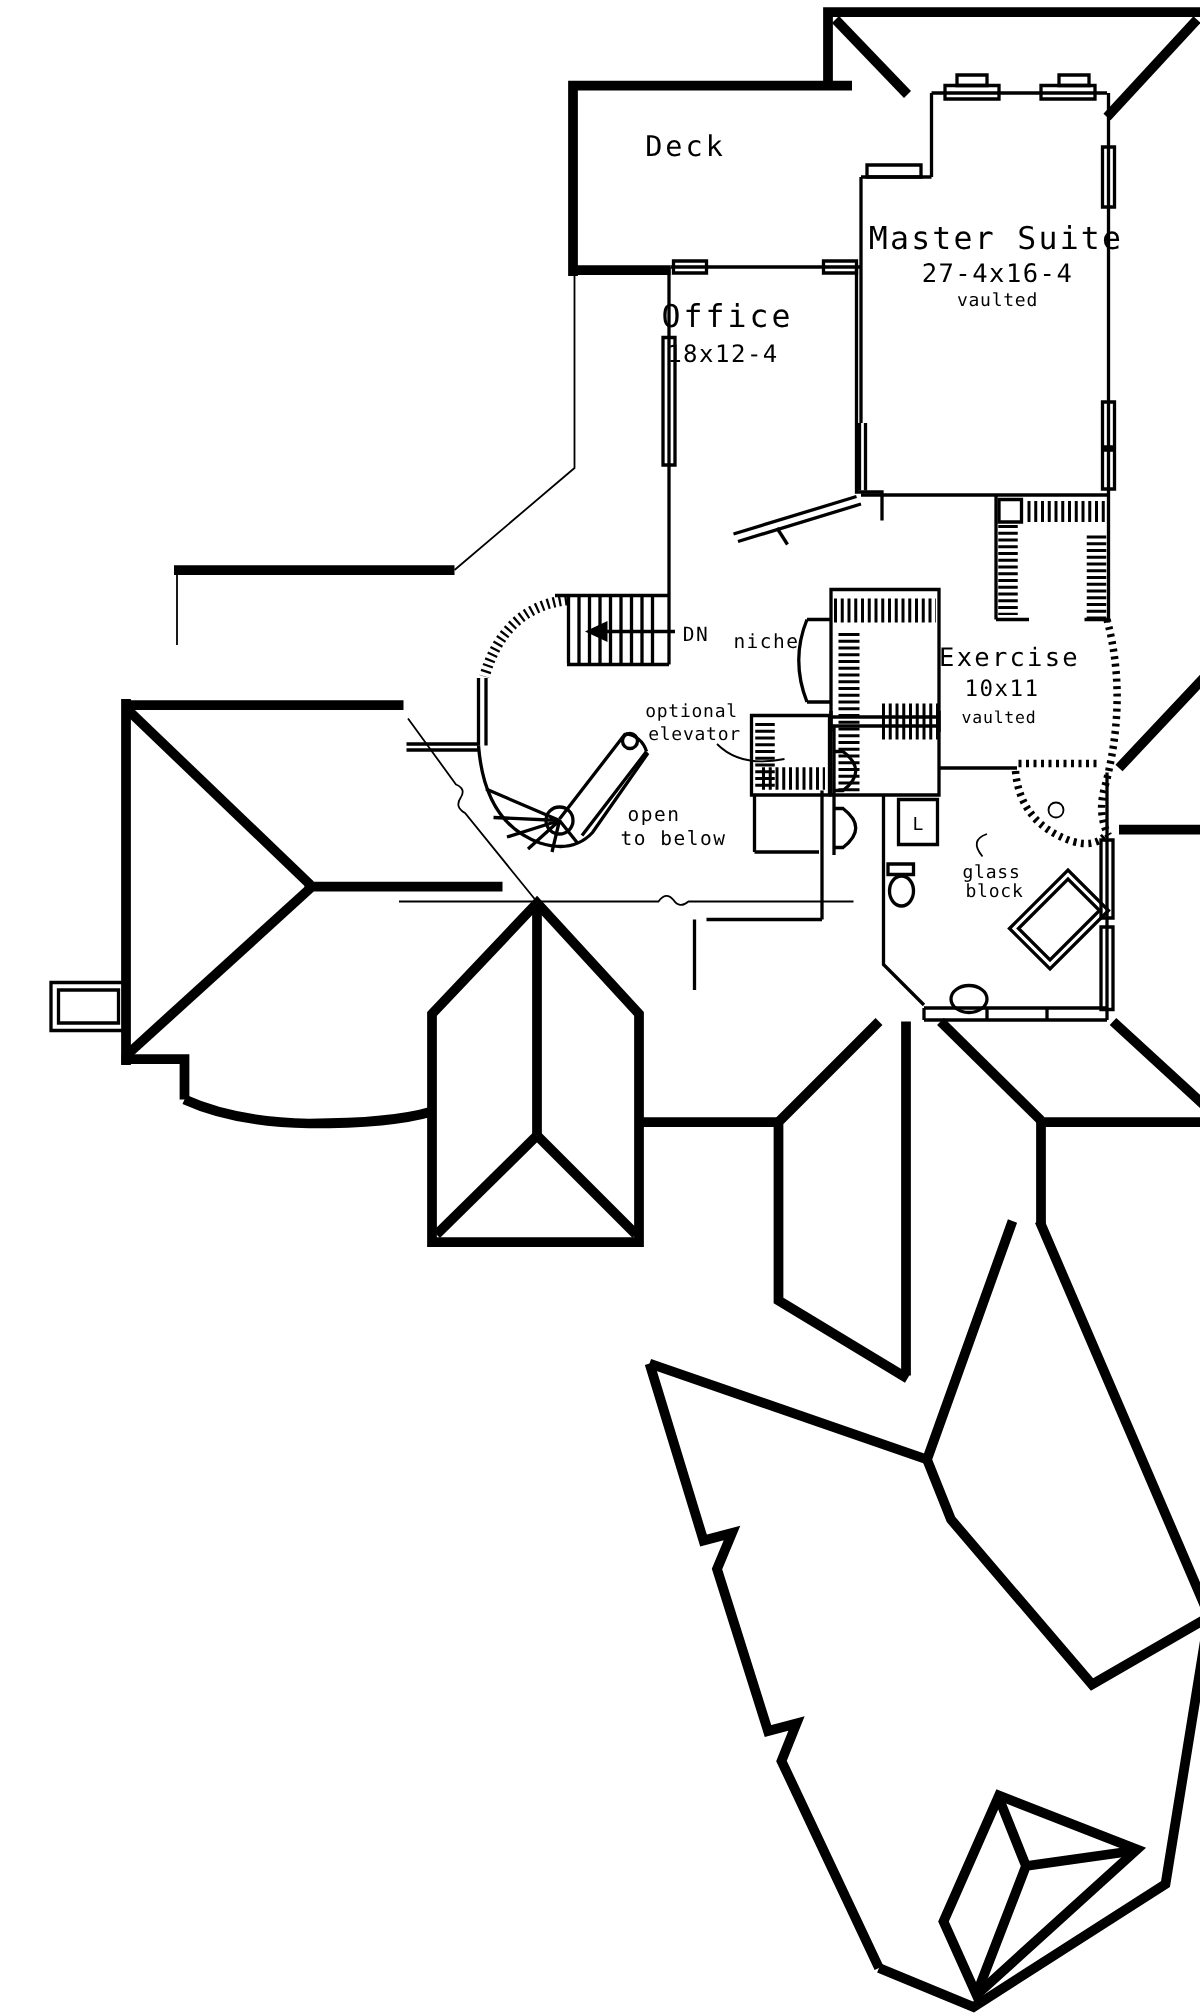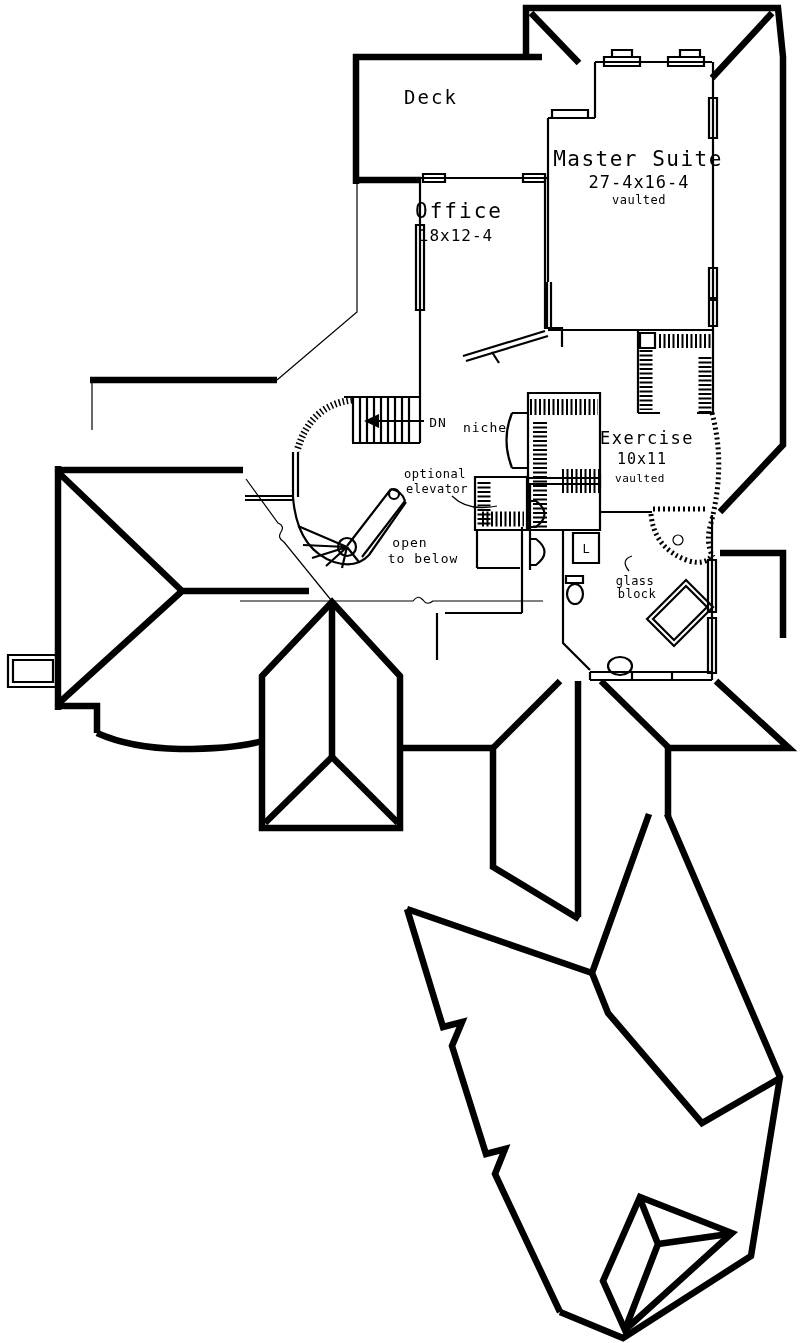--- a/index.html
+++ b/index.html
@@ -1,17 +1,17 @@
 <!DOCTYPE html>
 <html><head>
 <meta charset="utf-8">
 <style>
   html,body{margin:0;padding:0;background:#ffffff;}
   #page{position:relative;width:800px;height:1343px;background:#fff;overflow:hidden;}
-  #plan-svg-holder{position:absolute;inset:0;}
+  #plan-svg-holder{position:absolute;inset:0;padding-left:26px;}
   svg text{font-family:"DejaVu Sans Mono","Liberation Mono",monospace;fill:#000;}
 </style>
 </head>
 <body>
 
 <div id="page">
   <div id="plan-svg-holder"><svg width="800" height="1343" viewBox="0 0 800 1343">
         <g fill="none" stroke="#000000" stroke-width="6.5" stroke-linecap="butt" stroke-linejoin="miter">
           <path d="M 356,184 L 356,57 L 542,57"></path>
           <path d="M 356,180 L 421,180"></path>

